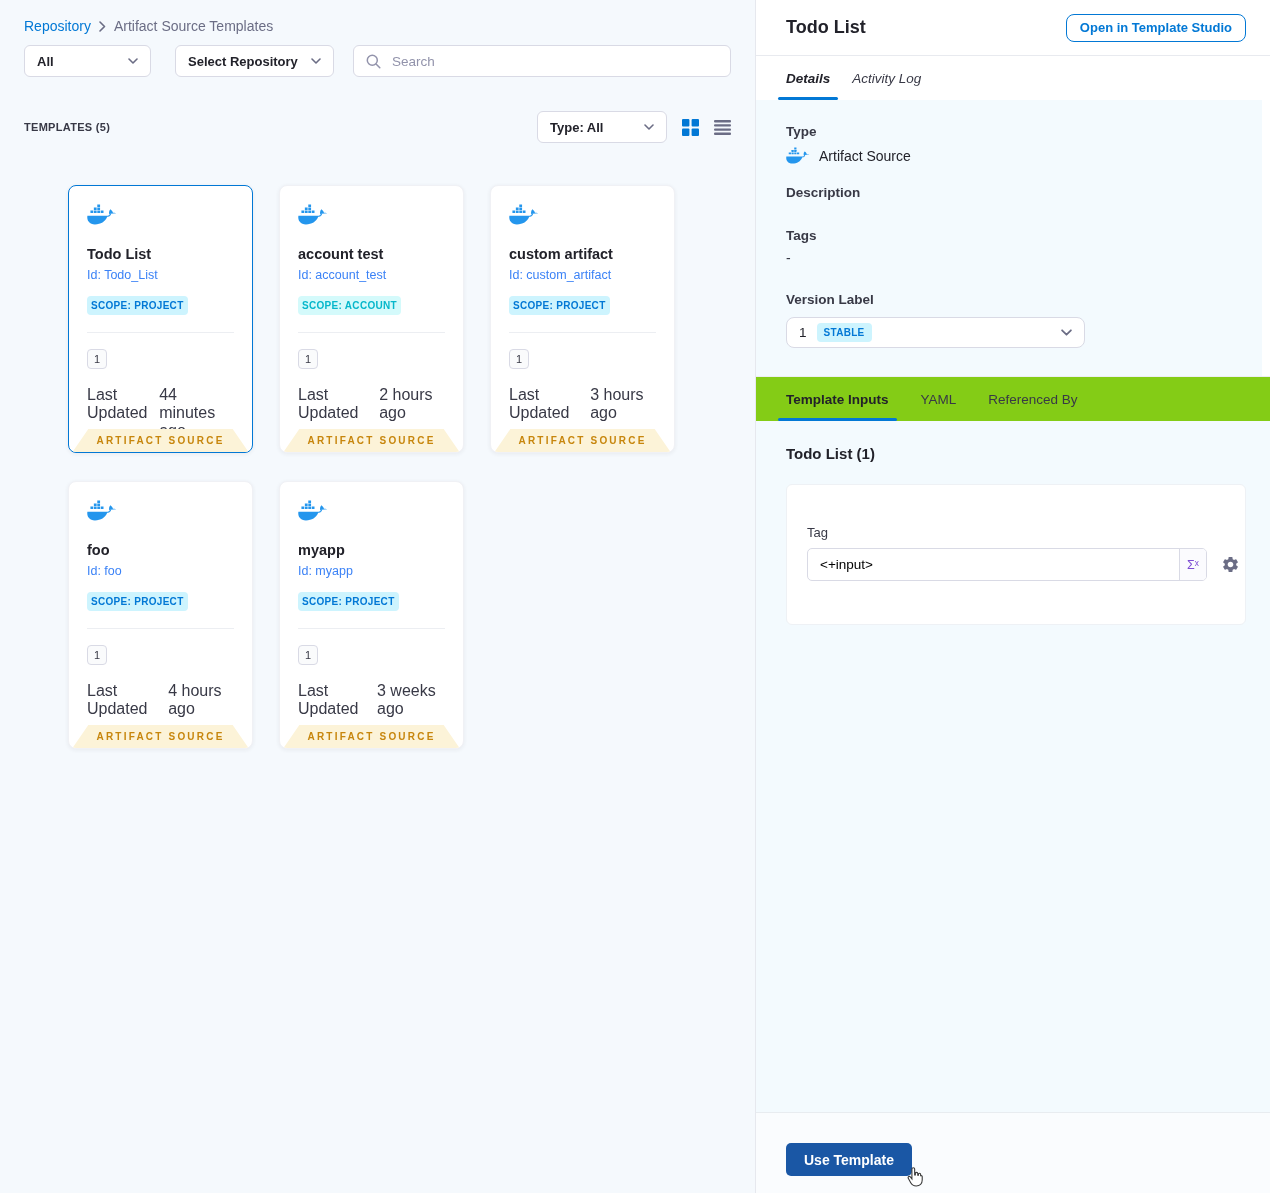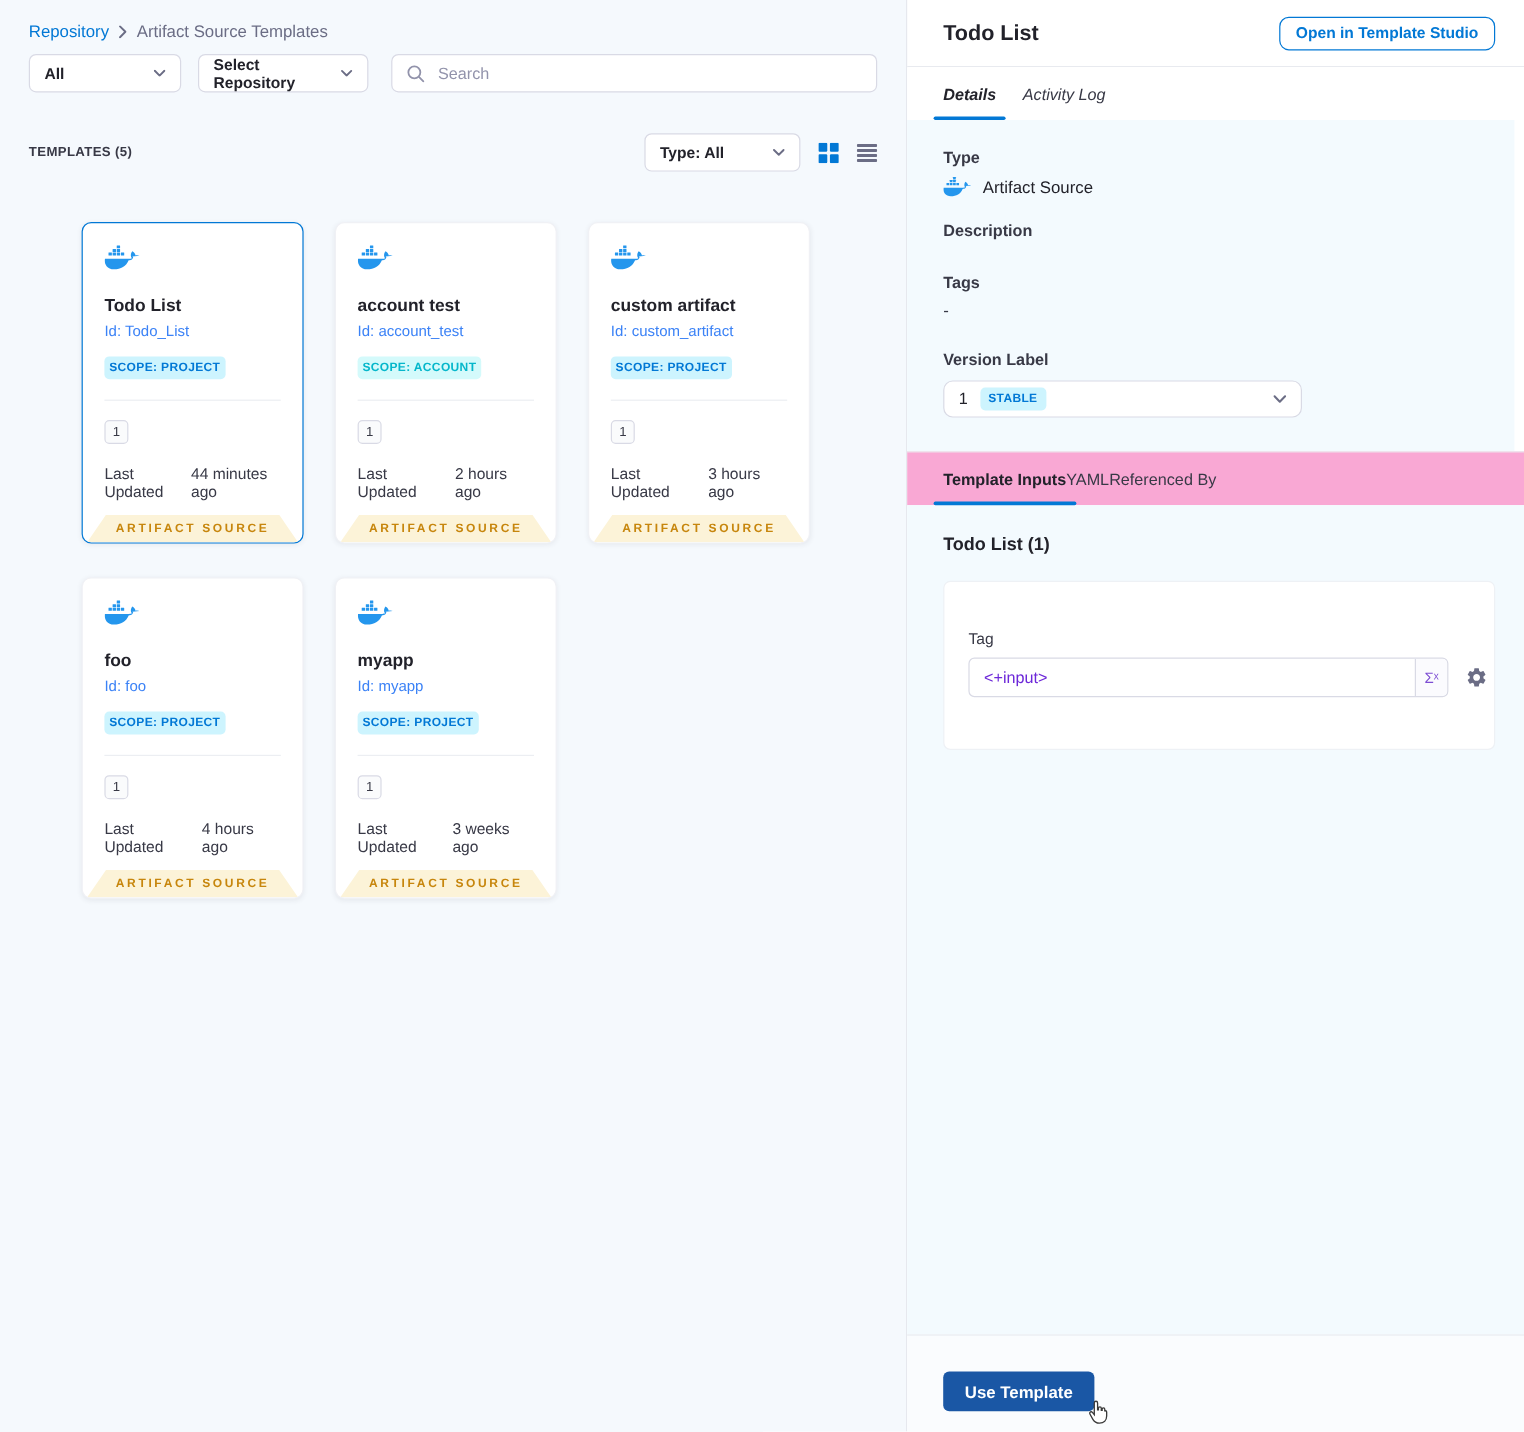--- a/index.html
+++ b/index.html
@@ -14,21 +14,21 @@
   .breadcrumb { display:flex; align-items:center; gap:8px; font-size:14px; }
   .breadcrumb .crumb-link { color:#0278d5; text-decoration:none; cursor:pointer; }
   .breadcrumb .crumb-current { color:#6b6d85; }
   .filter-row { margin-top:11px; display:flex; align-items:center; }
   .select {
     height:32px; background:#fff; border:1px solid #d9dae5; border-radius:6px;
     display:flex; align-items:center; justify-content:space-between;
     padding:0 12px; font-size:13px; font-weight:bold; color:#22222a; cursor:pointer;
   }
   .w-all { width:127px;text-align:right; }
-  .w-repo { width:142px; margin-left:14px; }
+  .w-repo { width:159px; margin-left:24px; }
   .search-box {
     margin-left:19px; flex:1; height:32px; background:#fff; border:1px solid #d9dae5;
     border-radius:6px; display:flex; align-items:center; gap:9px; padding:0 12px;
   }
   .search-box input { border:none; outline:none; flex:1; font-size:13.5px; color:#22222a; background:transparent; }
   .search-box input::placeholder { color:#9293ab; }
   .list-header { margin-top:34px; display:flex; align-items:center;text-align:right; }
   .tmpl-count { font-size:11px; font-weight:bold; color:#383946; letter-spacing:.3px; }
   .list-header-right { margin-left:auto; display:flex; align-items:center; gap:15px; }
   .type-select { width:130px; }
@@ -44,21 +44,21 @@
   .docker-icon { color:#2496ed; line-height:0; }
   .card-title { margin-top:16px; font-size:14.5px; font-weight:bold; color:#22222a; }
   .card-id { margin-top:6px; font-size:12.5px; color:#3b82f6; }
   .scope-badge { display:inline-block; margin-top:14px; padding:4px 4px; border-radius:4px;
     font-size:10px; font-weight:bold; letter-spacing:.3px; }
   .scope-project { background:#cdf4fe; color:#0278d5; }
   .scope-account { background:#d4fafb; color:#06b7cb; }
   .card-divider { margin-top:17px; border-top:1px solid #eceef2; }
   .version-box { margin-top:16px; width:20px; height:20px; border:1px solid #d9dae5; border-radius:4px;
     background:#fafbfc; font-size:11px; color:#383946; display:flex; align-items:center; justify-content:center; }
-  .last-updated { margin-top:17px; font-size:13px; color:#383946; display:flex; gap:7px; }
+  .last-updated { margin-top:17px; font-size:16px; color:#383946; display:flex; gap:7px; }
   .ribbon {
     position:absolute; bottom:0; left:50%; transform:translateX(-50%);
     width:176px; height:23px; line-height:23px; text-align:center;
     background:#fcf3d8; color:#c7860d; font-size:10px; font-weight:bold; letter-spacing:2.2px;
     clip-path:polygon(9% 0, 91% 0, 100% 100%, 0 100%);
   }
   
   .right-panel { width:515px; height:100%; background:#fff; border-left:1px solid #e6e8ee;
     display:flex; flex-direction:column; }
   .rp-header { height:56px; flex:0 0 auto; display:flex; align-items:center;
@@ -77,32 +77,32 @@
   .field-label { font-size:13.5px; font-weight:bold; color:#383946; }
   .type-row { margin:8px 0 20px; display:flex; align-items:center; gap:9px; font-size:14px; color:#22222a; }
   .desc-label { margin-bottom:28px; }
   .dash-value { margin:7px 0 26px; font-size:14px; color:#383946; }
   .version-select { margin-top:10px; width:299px; height:31px; background:#fff; border:1px solid #d9dae5;
     border-radius:8px; display:flex; align-items:center; gap:10px; padding:0 12px; cursor:pointer; }
   .vnum { font-size:13.5px; color:#22222a; }
   .stable-badge { background:#cdf4fe; color:#0278d5; font-size:10px; font-weight:bold;
     padding:4px 7px; border-radius:4px; letter-spacing:.3px;text-align:right; }
   .version-select .chev { margin-left:auto; display:flex; }
-  .subtab-row { height:45px; flex:0 0 auto; background:#f9a8d4; border-top:1px solid #edeef2;
-    display:flex; padding:0 30px; }
+  .subtab-row { height:45px; flex:0 0 auto; background:#84cc16; border-top:1px solid #edeef2;
+    display:flex; gap:32px; padding:0 30px; }
   .inputs-section { background:#f3fafe; flex:1; padding:24px 24px 0 30px; }
   .inputs-heading { margin:0; font-size:15px; font-weight:bold; color:#22222a; }
   .input-card { margin-top:22px; background:#fff; border:1px solid #eef1f5; border-radius:6px;
     height:141px; padding:40px 20px 0 20px; }
   .tag-label { font-size:13px; color:#383946; }
   .tag-row { margin-top:8px; display:flex; align-items:center; gap:14px; }
   .input-group { flex:0 0 400px; display:flex; height:33px; border:1px solid #d9dae5;
     border-radius:5px; background:#fff; overflow:hidden; }
   .input-group input { flex:1; border:none; outline:none; padding:0 12px; font-size:13.5px;
-    color:#6d28d9; background:transparent; }
+    color:#000000; background:transparent; }
   .sigma-btn { width:27px; border:none; border-left:1px solid #d9dae5; background:#fbfbfe;
     color:#7d4dd3; font-size:12.5px; cursor:pointer; font-family:inherit; padding:0; }
   .gear-wrap { display:flex; align-items:center; cursor:pointer; }
   .rp-footer { height:81px; flex:0 0 auto; background:#fafcfe; border-top:1px solid #e8ecf0;
     position:relative; padding:30px 0 0 30px; }
   .btn-primary { height:33px; padding:0 18px; background:#1a57a5; color:#fff; font-size:14px;
     font-weight:bold; border:none; border-radius:5px; cursor:pointer; font-family:inherit; }
   .cursor-icon { position:absolute; left:148px; top:52px; line-height:0; }
 </style>
 </head>

